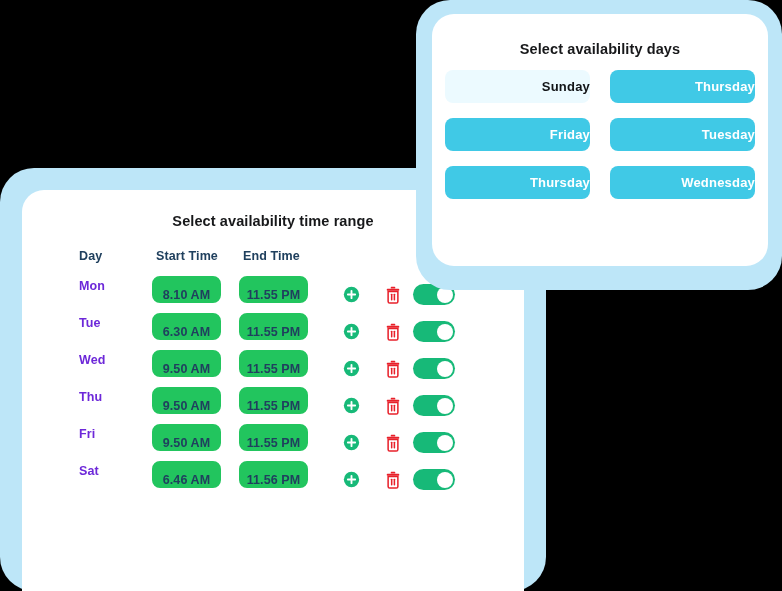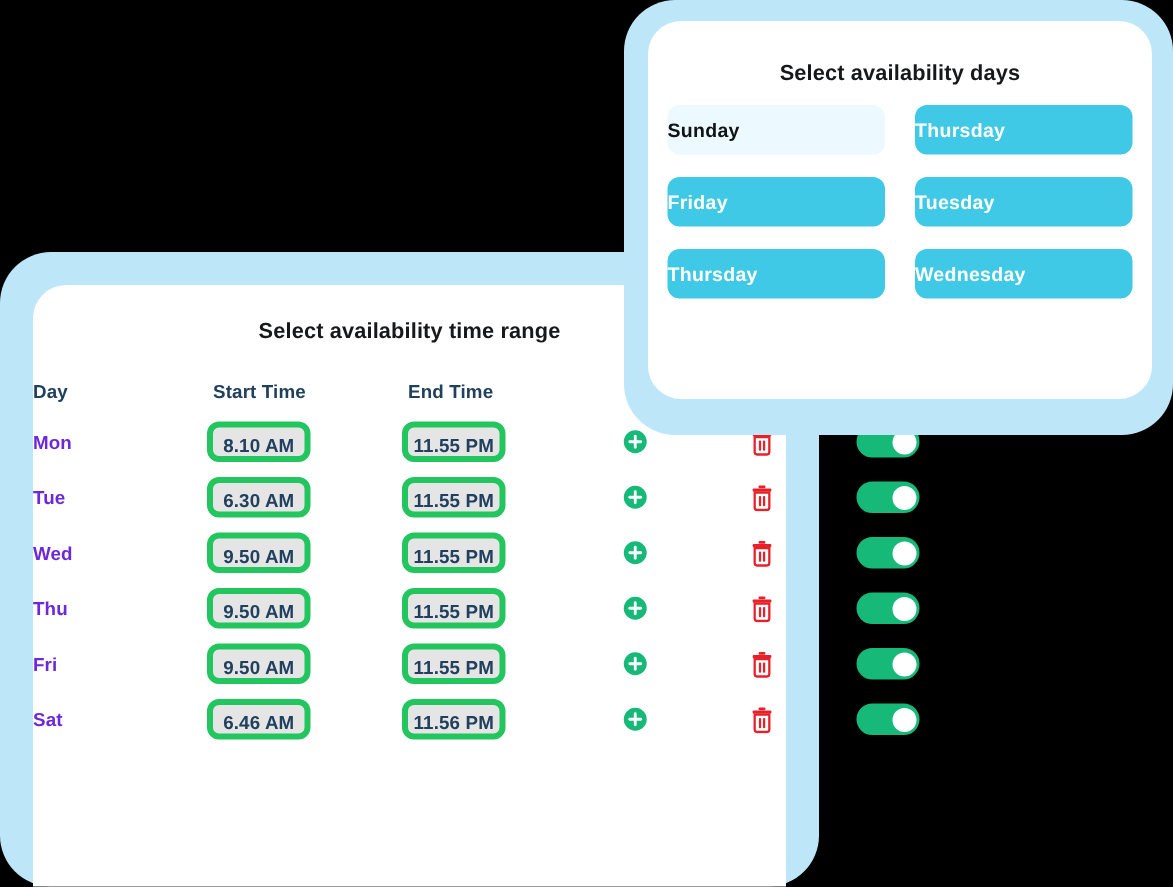--- a/index.html
+++ b/index.html
@@ -47,23 +47,22 @@
   }
 
   .time-table {
     position: absolute;
     left: 0; top: 56px;
     width: 502px;
   }
 
   .trow {
     display: flex;
-    align-items: center;
     height: 37px;
-    gap: 43px;
+    padding-left: 57px;
   }
   .trow.header { height: 30px; }
 
   .col-day   { width: 73px; flex: 0 0 73px; }
   .col-start { width: 87px; flex: 0 0 87px; }
   .col-end   { width: 92px; flex: 0 0 92px; }
   .col-add   { width: 41px; flex: 0 0 41px; display:flex; align-items:center; justify-content:center; }
   .col-del   { width: 41px; flex: 0 0 41px; display:flex; align-items:center; justify-content:center; }
   .col-tog   { width: 60px; flex: 0 0 60px; display:flex; align-items:center; }
 
@@ -81,23 +80,23 @@
     color: #6d28d9;
     letter-spacing: 0.1px;
   }
 
   .time-input {
     display: inline-block;
     width: 69px;
     height: 27px;
     line-height: 25px;
     text-align: center;
-    border: 4px solid #22c55e;
+    border: 7px solid #22c55e;
     border-radius: 8px;
-    background: #e5e5e5;
+    background: #22c55e;
     font-family: "Liberation Sans", sans-serif;
     font-size: 12.5px;
     font-weight: 700;
     color: #20405e;
     letter-spacing: 0.1px;
   }
 
   .icon-add  { width: 17px; height: 17px; display:block; }
   .icon-del  { width: 16px; height: 18px; display:block; }
 
@@ -137,21 +136,21 @@
     display: grid;
     grid-template-columns: 145px 145px;
     column-gap: 20px;
     row-gap: 15px;
   }
 
   .day-btn {
     height: 33px;
     line-height: 33px;
     border-radius: 8px;
-    text-align: left;
+    text-align: right;
     font-size: 13px;
     font-weight: 700;
     letter-spacing: 0.2px;
     background: #40c9e6;
     color: #ffffff;
     border: none;
     font-family: "Liberation Sans", sans-serif;
     cursor: pointer;
   }
   .day-btn.off {

